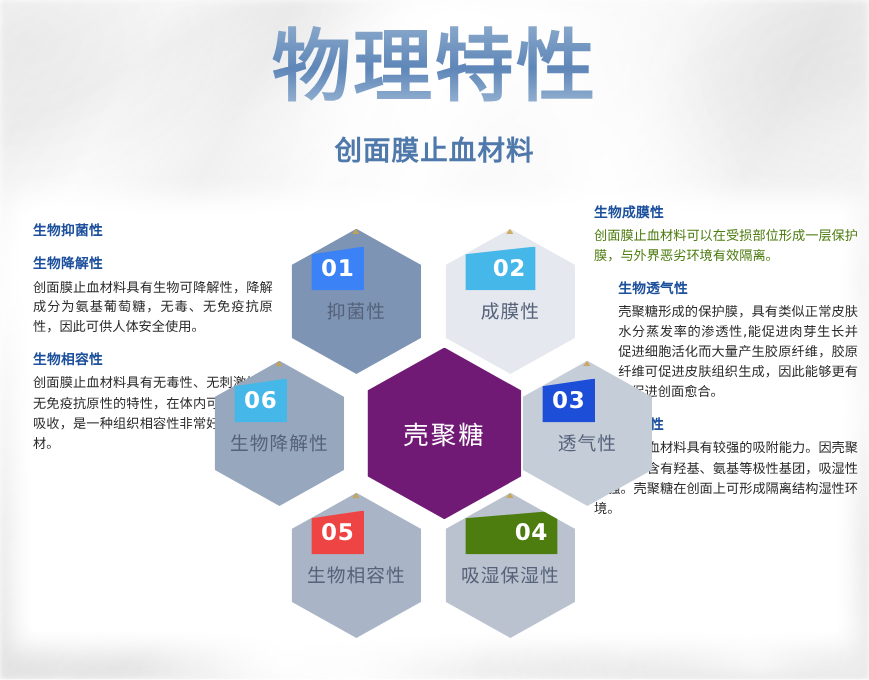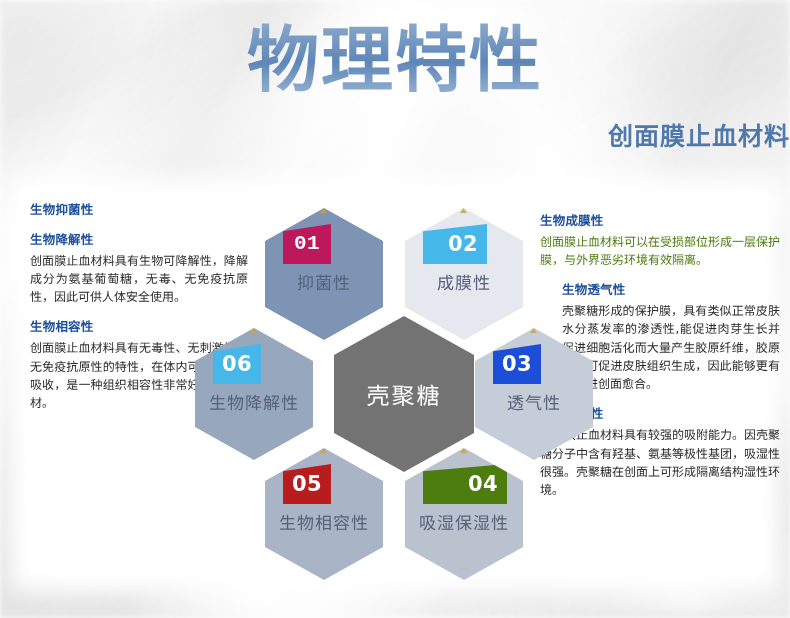--- a/index.html
+++ b/index.html
@@ -59,37 +59,36 @@
     font-size:72px;line-height:1.08;font-weight:700;letter-spacing:2px;
     background:linear-gradient(180deg,#9fb9d6 0%,#7fa0c6 32%,#5e86b8 62%,#9cb7d4 100%);
     -webkit-background-clip:text;background-clip:text;
     color:#7b9cc4;-webkit-text-fill-color:transparent;
     font-family:"DejaVu Sans","Liberation Sans",sans-serif;
   }
   .sub-title{
     margin:0;padding-top:16px;
     font-size:25px;font-weight:700;letter-spacing:1px;color:#4f78ab;
     font-family:"DejaVu Sans","Liberation Sans",sans-serif;
-    text-align:right;
   }
 
   
   .panel{
     position:absolute;left:28px;top:196px;width:734px;height:378px;
     background:#ffffff;
   }
   .panel::after{
     content:"";position:absolute;inset:0;
     box-shadow:0 0 22px 18px #ffffff;
   }
 
   
   .col{position:absolute;z-index:6;}
   .col-left{left:30px;top:202px;width:218px;}
-  .col-right{left:540px;top:213px;width:240px;}
+  .col-right{left:540px;top:185px;width:240px;}
 
   .blk{margin-bottom:13px;}
   .blk:last-child{margin-bottom:0;}
   .blk-indent{padding-left:22px;}
   .blk-h{
     margin:0 0 3px 0;font-size:12.5px;font-weight:700;color:#1c4f9c;
     letter-spacing:.2px;line-height:1.35;
     font-family:"DejaVu Sans","Liberation Sans",sans-serif;
   }
   .blk-p{
@@ -201,21 +200,21 @@
   <div class="hexwrap">
 
     <div class="hex h06" style="background: rgb(151, 167, 189);">
       <span class="hex-label">生物降解性</span>
       <span class="badge" style="background: rgb(69, 183, 232);">06</span>
       <span class="apex"></span>
     </div>
 
     <div class="hex h01" style="background: rgb(126, 148, 180);">
       <span class="hex-label">抑菌性</span>
-      <span class="badge" style="background: #be185d; font-family: Liberation Mono, monospace;">01</span>
+      <span class="badge" style="background: #3b82f6;">01</span>
       <span class="apex"></span>
     </div>
 
     <div class="hex h02" style="background: rgb(229, 232, 238);">
       <span class="hex-label">成膜性</span>
       <span class="badge" style="background: rgb(69, 183, 232);">02</span>
       <span class="apex"></span>
     </div>
 
     <div class="hex h03" style="background: rgb(197, 205, 216);">
@@ -225,23 +224,23 @@
     </div>
 
     <div class="hex h04" style="background: rgb(185, 194, 206);">
       <span class="hex-label">吸湿保湿性</span>
       <span class="badge" style="background: #4d7c0f; padding-left: 36px;">04</span>
       <span class="apex"></span>
     </div>
 
     <div class="hex h05" style="background: rgb(169, 181, 198);">
       <span class="hex-label">生物相容性</span>
-      <span class="badge" style="background: #b91c1c;">05</span>
-      <span class="apex"></span>
-    </div>
-
-    <div class="hex center hcenter" style="background: #737373;">
+      <span class="badge" style="background: #ef4444;">05</span>
+      <span class="apex"></span>
+    </div>
+
+    <div class="hex center hcenter" style="background: #701a75;">
       <span class="hex-label">壳聚糖</span>
     </div>
 
   </div>
 
 </div>
 
 </body></html>

